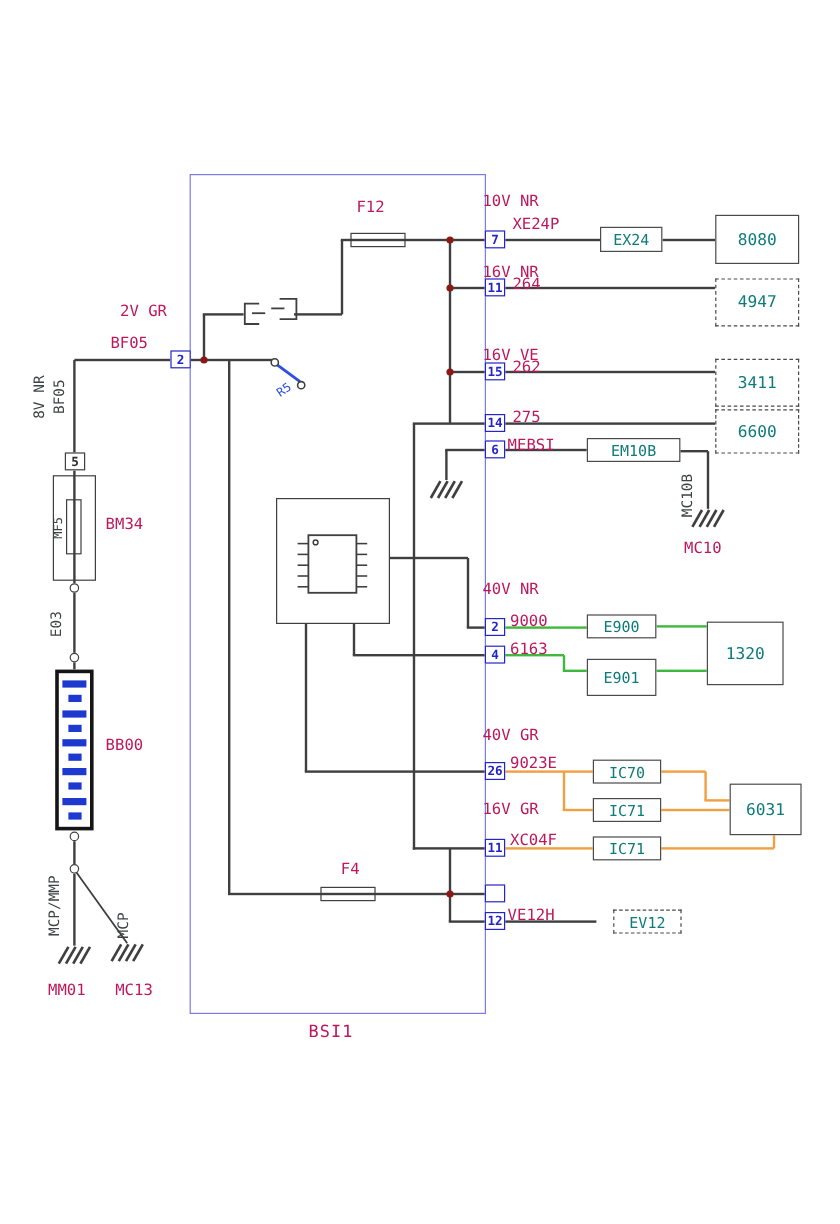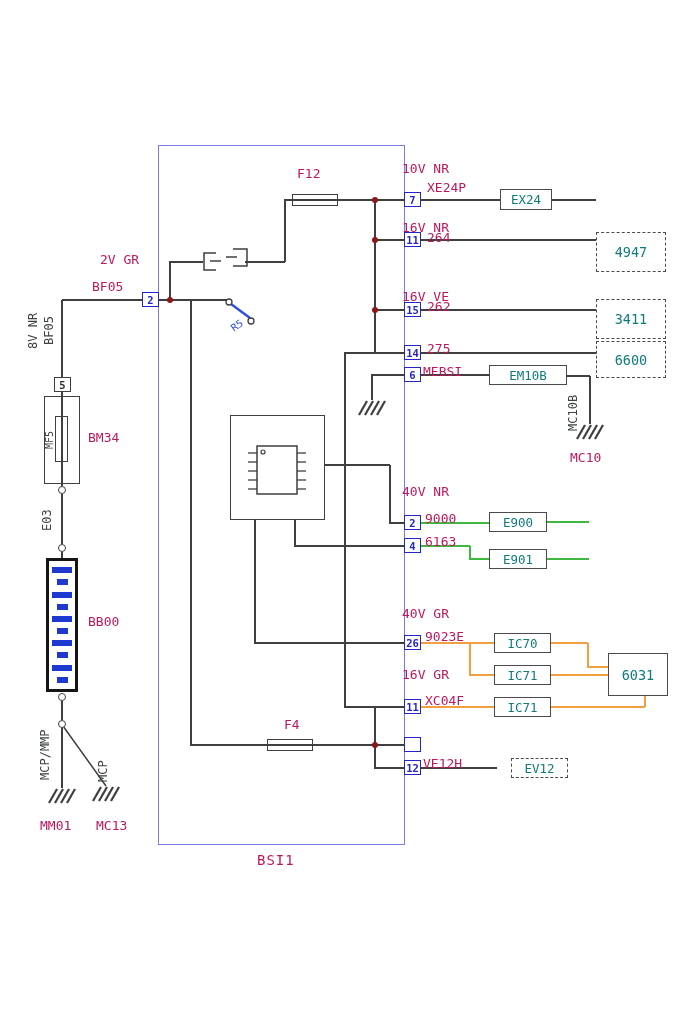--- a/index.html
+++ b/index.html
@@ -160,26 +160,28 @@
 
   <div class="fuse" style="left:292px;top:194px;width:46px;height:12px"></div>
   <div class="lbl" style="left:297px;top:166px">F12</div>
   <div class="fuse" style="left:267px;top:739px;width:46px;height:12px"></div>
   <div class="lbl" style="left:284px;top:717px">F4</div>
   <div class="lbl blue" style="left:231px;top:320px;transform:rotate(-35deg)">R5</div>
 
   <div class="outline" style="left:230px;top:415px;width:95px;height:105px"></div>
 
   <div class="box" style="left:500px;top:189px;width:52px;height:21px">EX24</div>
+  <div class="box lg" style="left:596px;top:179px;width:70px;height:41px">8080</div>
   <div class="box lg dashed" style="left:596px;top:232px;width:70px;height:40px">4947</div>
   <div class="box lg dashed" style="left:596px;top:299px;width:70px;height:40px">3411</div>
   <div class="box lg dashed" style="left:596px;top:341px;width:70px;height:37px">6600</div>
   <div class="box" style="left:489px;top:365px;width:78px;height:20px">EM10B</div>
   <div class="box" style="left:489px;top:512px;width:58px;height:20px">E900</div>
-  <div class="box" style="left:489px;top:549px;width:58px;height:20px">E901</div>
+  <div class="box" style="left:489px;top:549px;width:58px;height:31px">E901</div>
+  <div class="box lg" style="left:589px;top:518px;width:64px;height:53px">1320</div>
   <div class="box" style="left:494px;top:633px;width:57px;height:20px">IC70</div>
   <div class="box" style="left:494px;top:665px;width:57px;height:20px">IC71</div>
   <div class="box lg" style="left:608px;top:653px;width:60px;height:43px">6031</div>
   <div class="box" style="left:494px;top:697px;width:57px;height:20px">IC71</div>
   <div class="box dashed" style="left:511px;top:758px;width:57px;height:20px">EV12</div>
 
   <div class="pin" style="left:404px;top:192px">7</div>
   <div class="pin" style="left:404px;top:232px">11</div>
   <div class="pin" style="left:404px;top:302px">15</div>
   <div class="pin" style="left:404px;top:345px">14</div>

